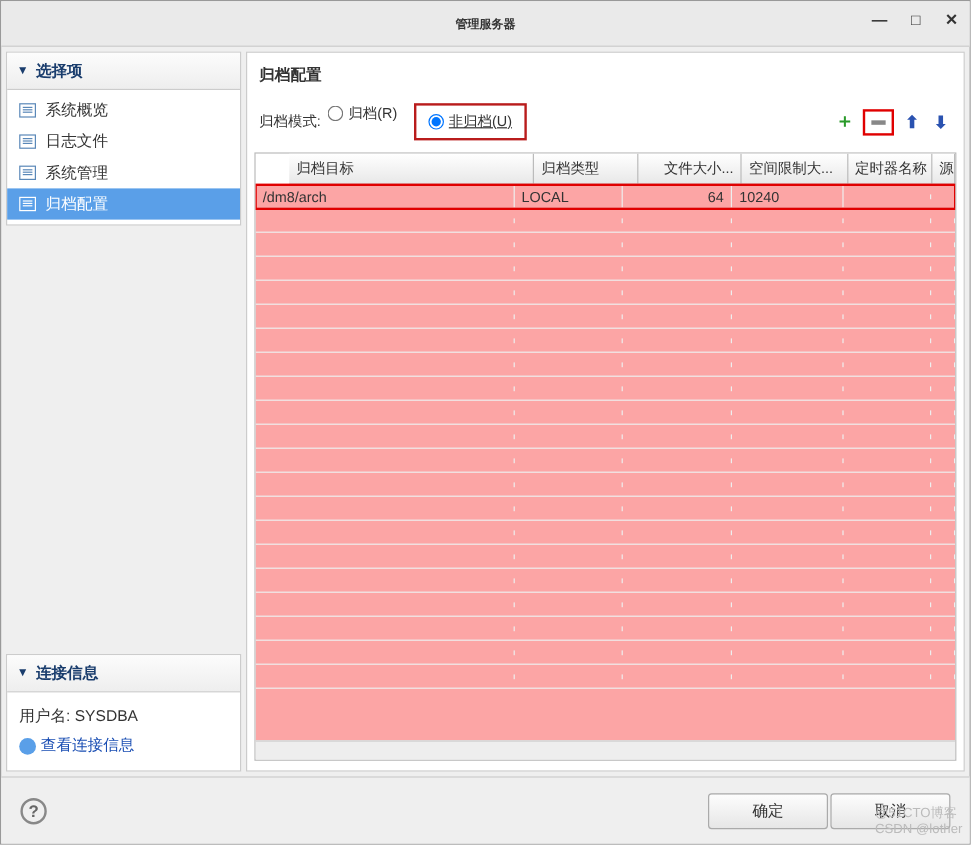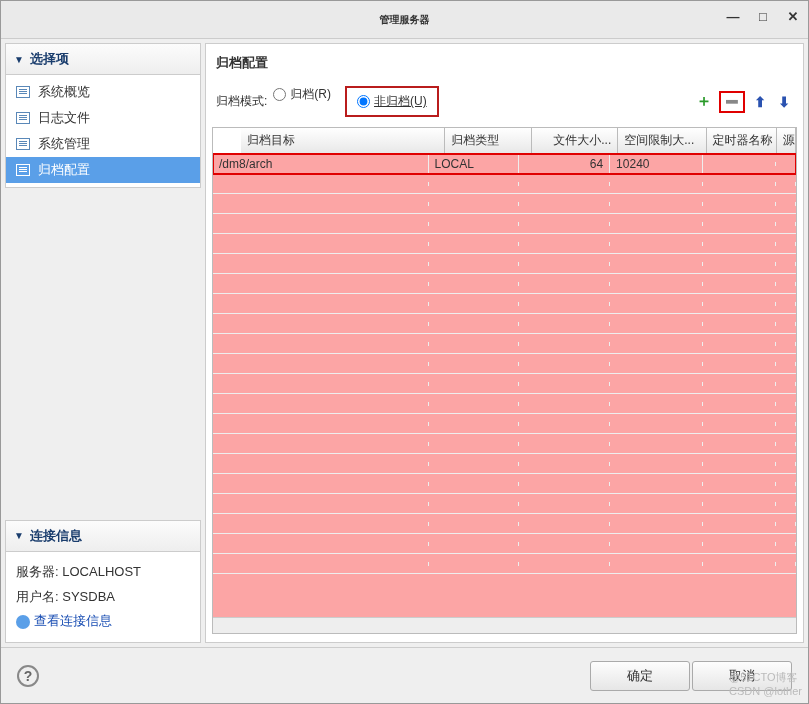--- a/index.html
+++ b/index.html
@@ -100,21 +100,20 @@
             </div>
         </div>
       </div>
 
       <div class="panel conn-panel">
         <div class="panel-header">
           <span class="chev">▼</span>
           <span>连接信息</span>
         </div>
         <div class="conn-body">
-          <div><span>服务器:</span> <span>LOCALHOST</span></div>
           <div><span>用户名:</span> <span>SYSDBA</span></div>
           <div class="conn-link">
               <span class="conn-link-icon"></span>
               <span>查看连接信息</span>
             </div>
         </div>
       </div>
 
     </div>
 

